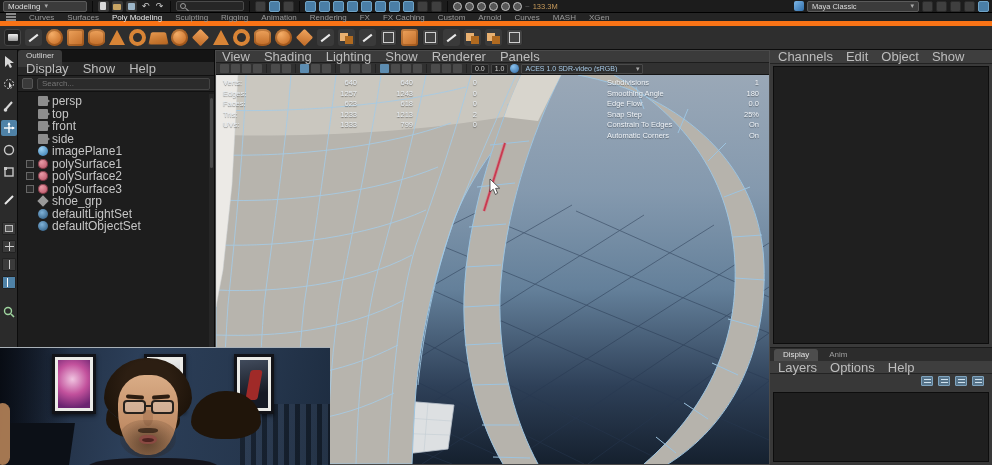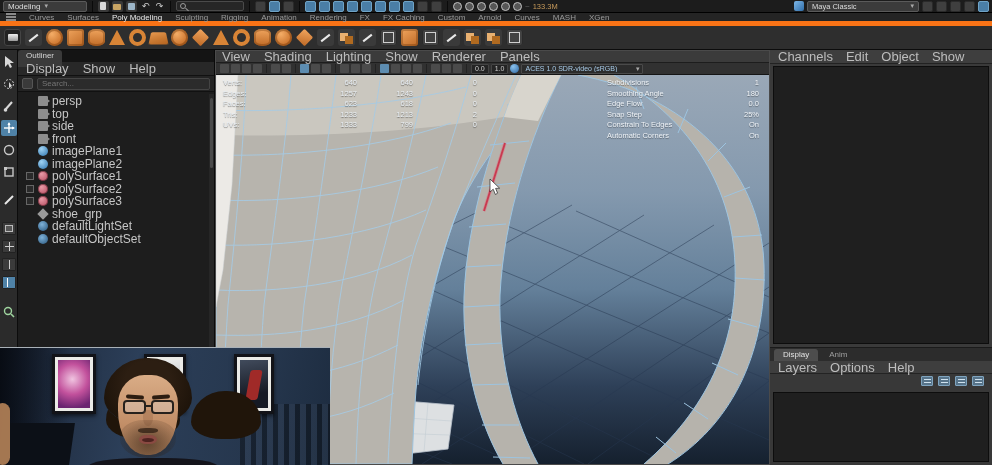--- a/index.html
+++ b/index.html
@@ -359,33 +359,29 @@
       <div class="ol-row">
           <span class="ol-ic ic-camera"></span>
           <span class="ol-label">persp</span>
         </div>
       <div class="ol-row">
           <span class="ol-ic ic-camera"></span>
           <span class="ol-label">top</span>
         </div>
       <div class="ol-row">
           <span class="ol-ic ic-camera"></span>
+          <span class="ol-label">front</span>
+        </div>
+      <div class="ol-row">
+          <span class="ol-ic ic-camera"></span>
           <span class="ol-label">side</span>
-        </div>
-      <div class="ol-row">
-          <span class="ol-ic ic-camera"></span>
-          <span class="ol-label">front</span>
         </div>
       <div class="ol-row">
           <span class="ol-ic ic-implane"></span>
           <span class="ol-label">imagePlane1</span>
-        </div>
-      <div class="ol-row">
-          <span class="ol-ic ic-implane"></span>
-          <span class="ol-label">imagePlane2</span>
         </div>
       <div class="ol-row">
           <span class="expand"></span>
           <span class="ol-ic ic-mesh"></span>
           <span class="ol-label">polySurface1</span>
         </div>
       <div class="ol-row">
           <span class="expand"></span>
           <span class="ol-ic ic-mesh"></span>
           <span class="ol-label">polySurface2</span>

